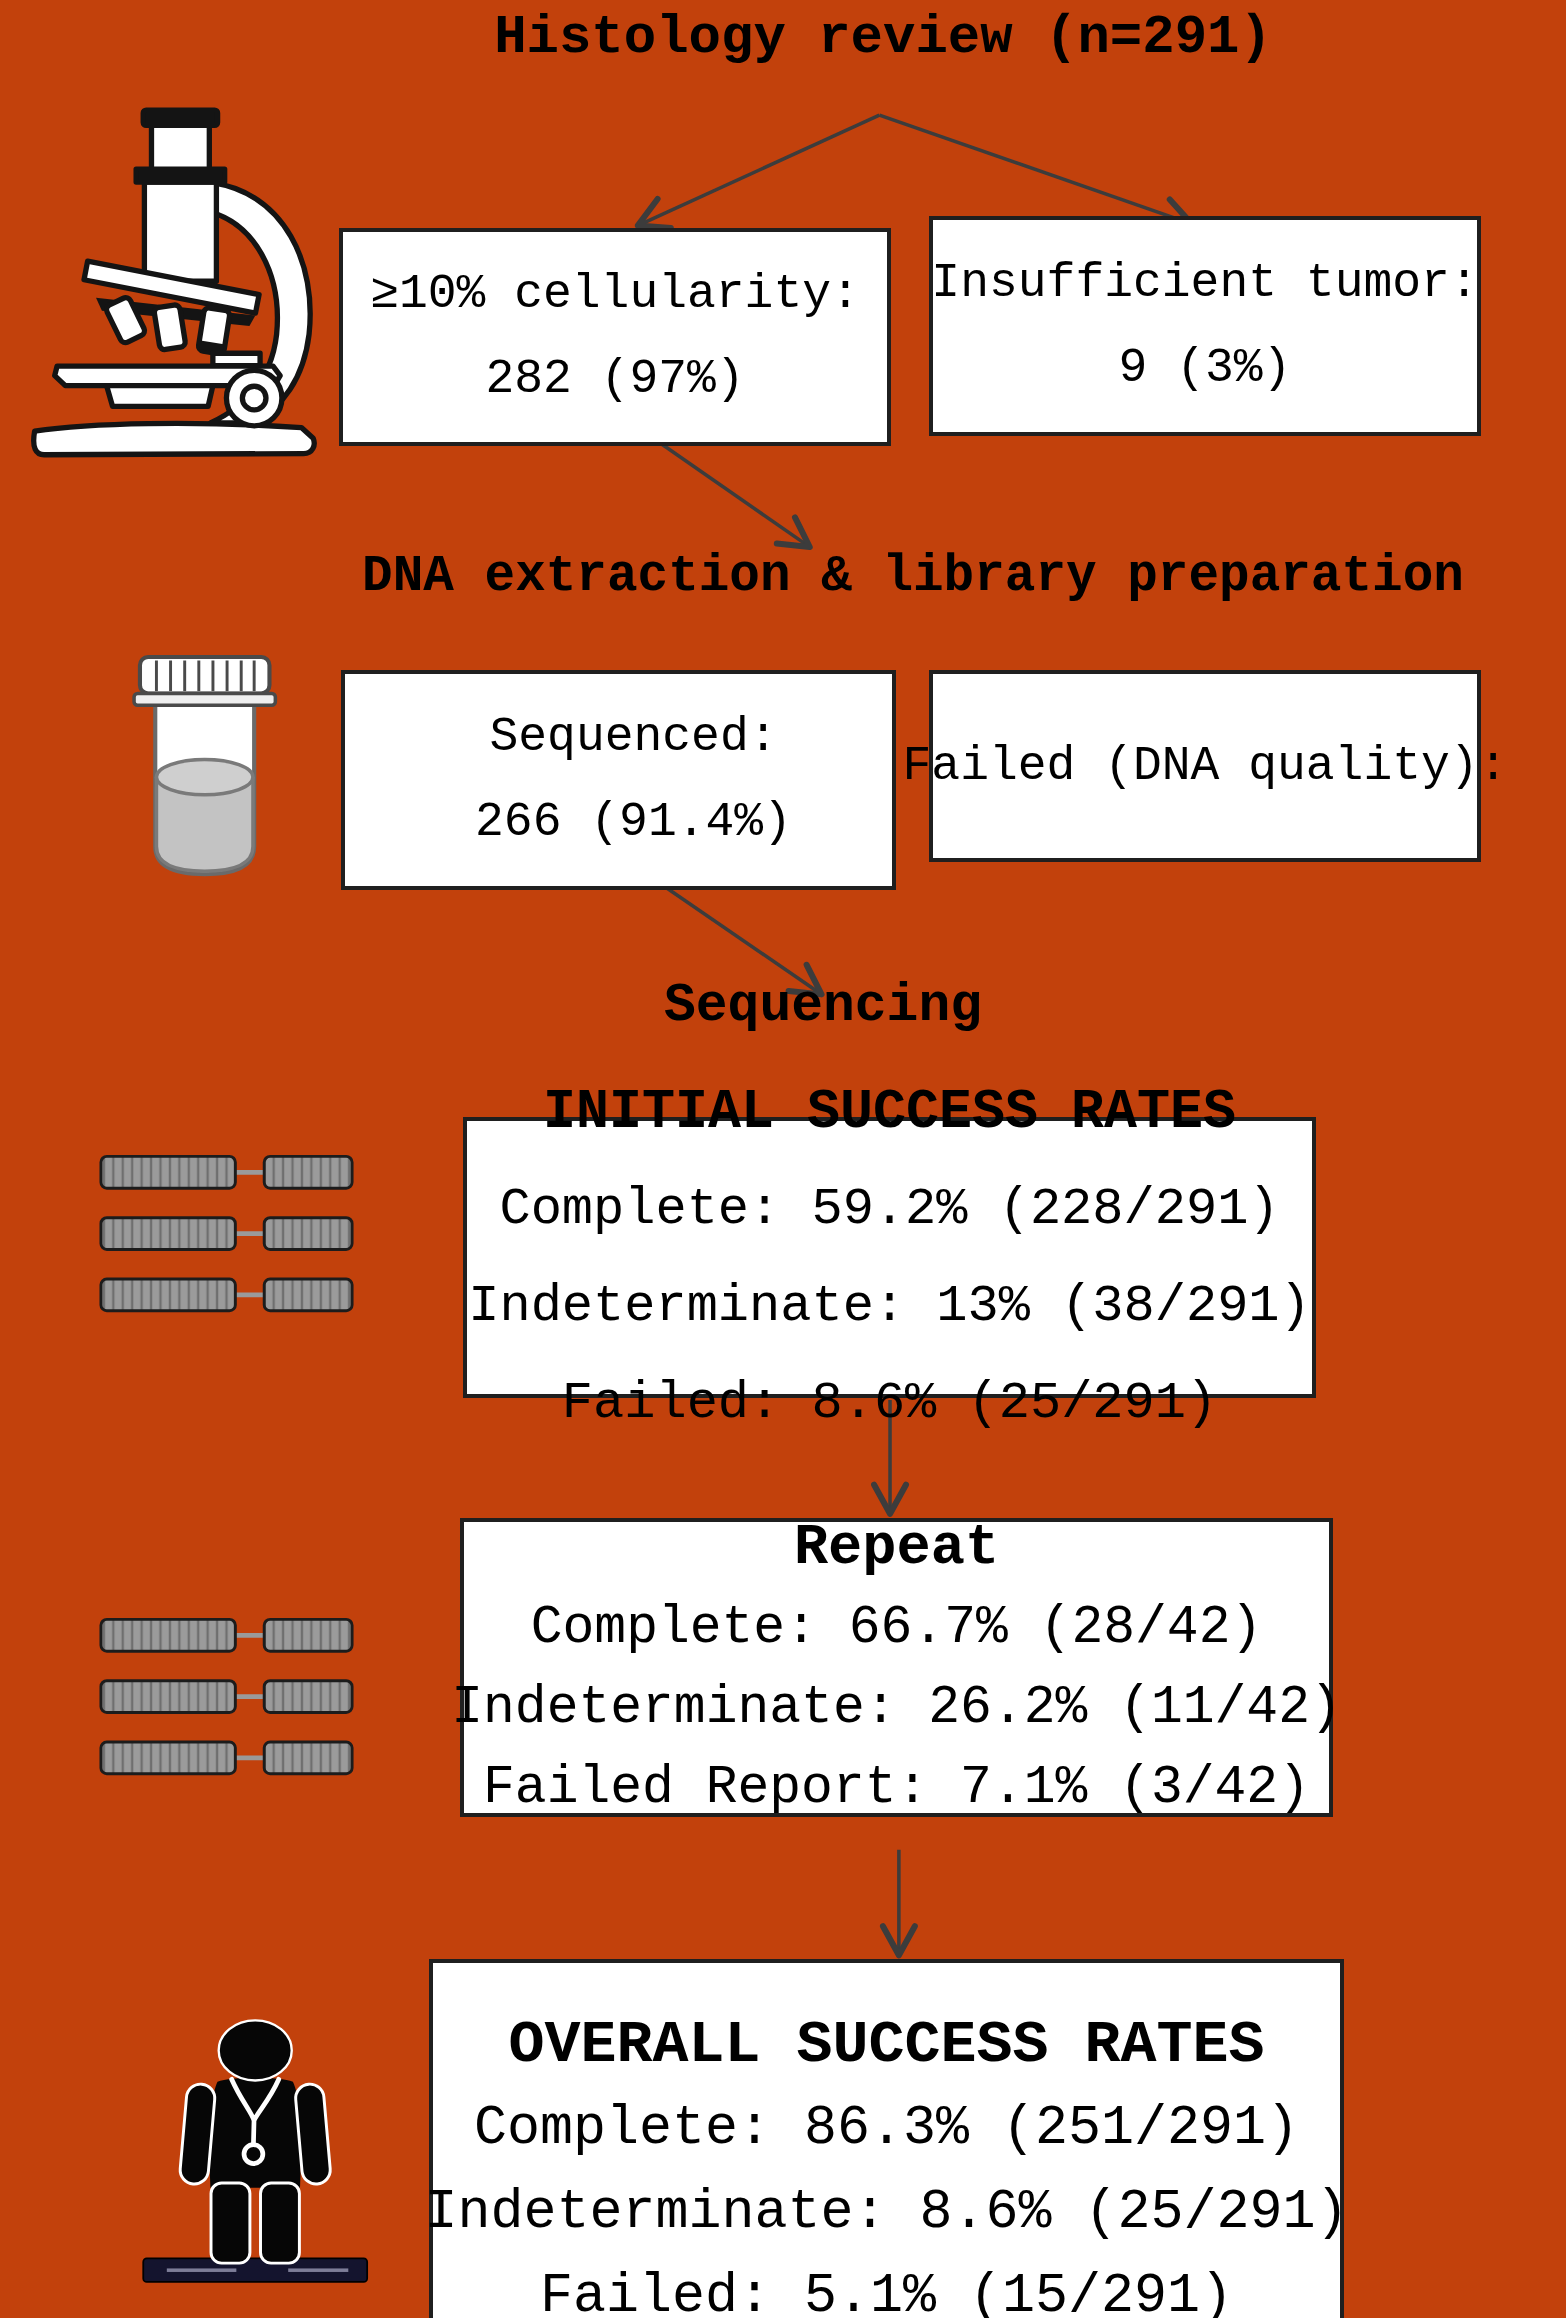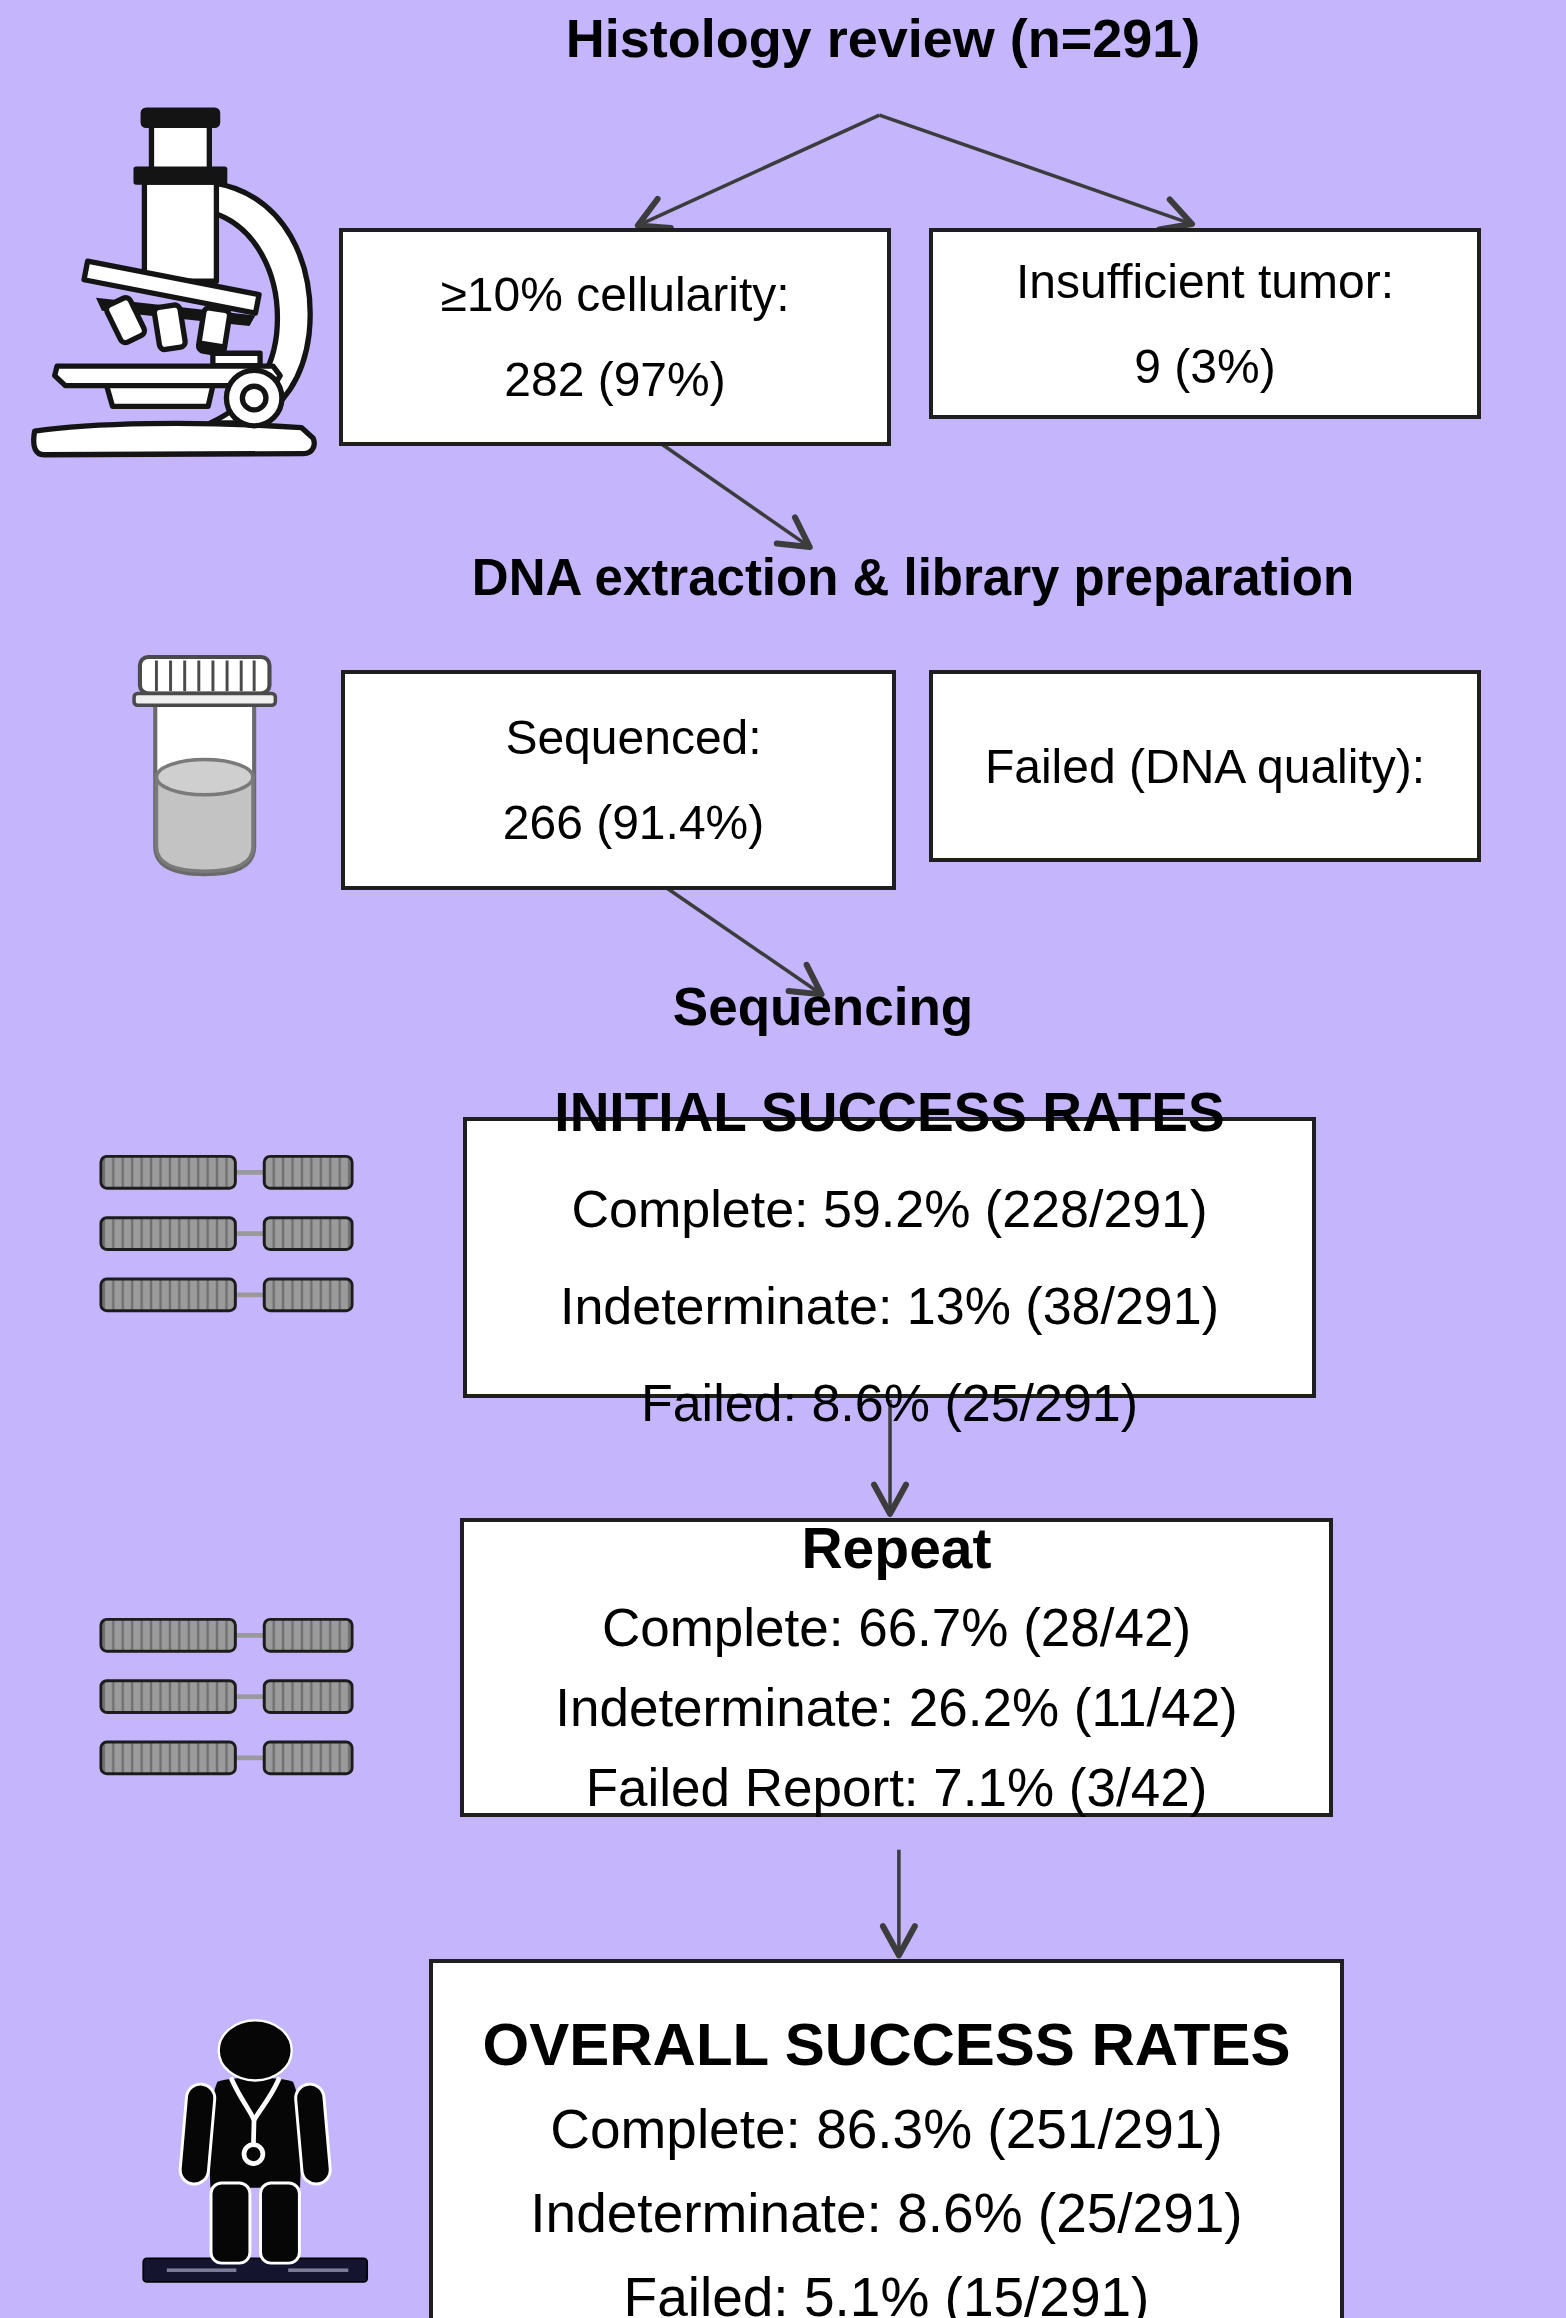--- a/index.html
+++ b/index.html
@@ -4,22 +4,22 @@
 <style>
   html, body {
     margin: 0;
     padding: 0;
     background: #ffffff;
   }
   .canvas {
     position: relative;
     width: 1567px;
     height: 2319px;
-    background: #c4b5fd;
-    font-family: Liberation Sans, sans-serif;
+    background: #c2410c;
+    font-family: Liberation Mono, monospace;
     color: #000000;
     overflow: hidden;
   }
   .arrows-layer {
     position: absolute;
     left: 0; top: 0;
     width: 1567px;
     height: 2319px;
     pointer-events: none;
   }
@@ -79,21 +79,21 @@
   </svg>
 
   <div class="hdr title" style="left:883px; top:7px;">Histology review (n=291)</div>
   <div class="hdr dna" style="left:913px; top:548px;">DNA extraction &amp; library preparation</div>
   <div class="hdr sequencing" style="left:823px; top:976px;">Sequencing</div>
 
   <div class="fbox box-top" style="left:339px; top:228px; width:552px; height:218px;">
     <div class="bl">≥10% cellularity:</div>
     <div class="bl">282 (97%)</div>
   </div>
-  <div class="fbox box-top" style="left:929px; top:228px; width:552px; height:191px;">
+  <div class="fbox box-top" style="left:929px; top:216px; width:552px; height:220px;">
     <div class="bl">Insufficient tumor:</div>
     <div class="bl">9 (3%)</div>
   </div>
 
   <div class="fbox box-top" style="left:341px; top:670px; width:555px; height:220px;padding-left:30px;">
     <div class="bl">Sequenced:</div>
     <div class="bl">266 (91.4%)</div>
   </div>
   <div class="fbox box-top" style="left:929px; top:670px; width:552px; height:192px;">
     <div class="bl">Failed (DNA quality):</div>

